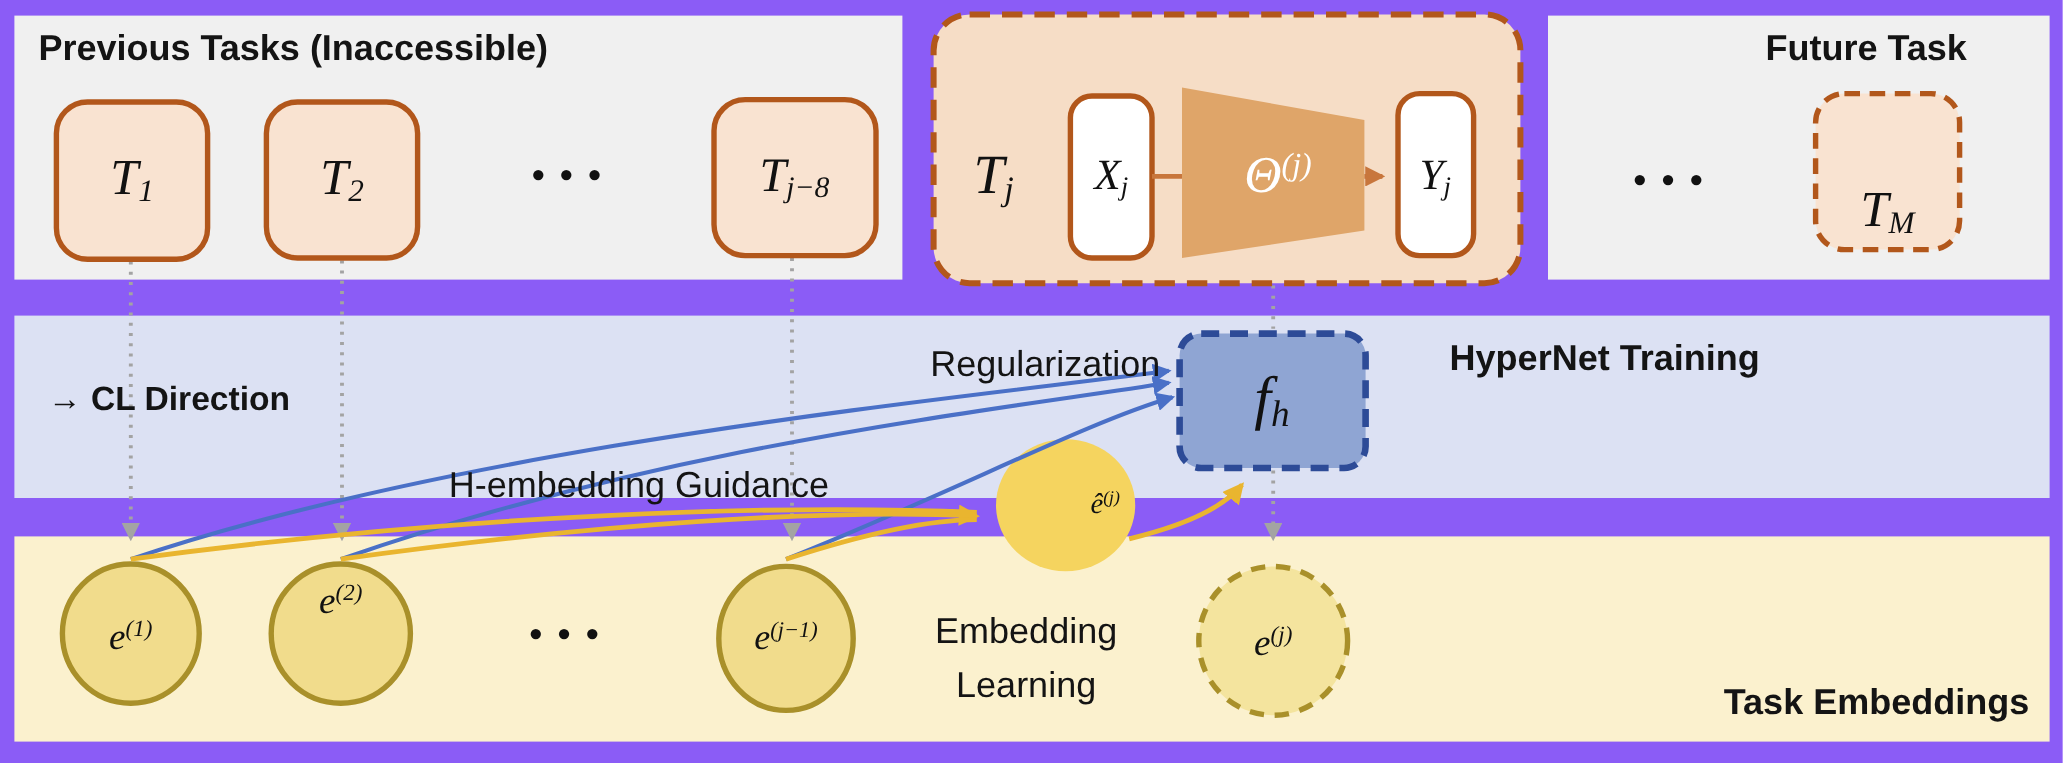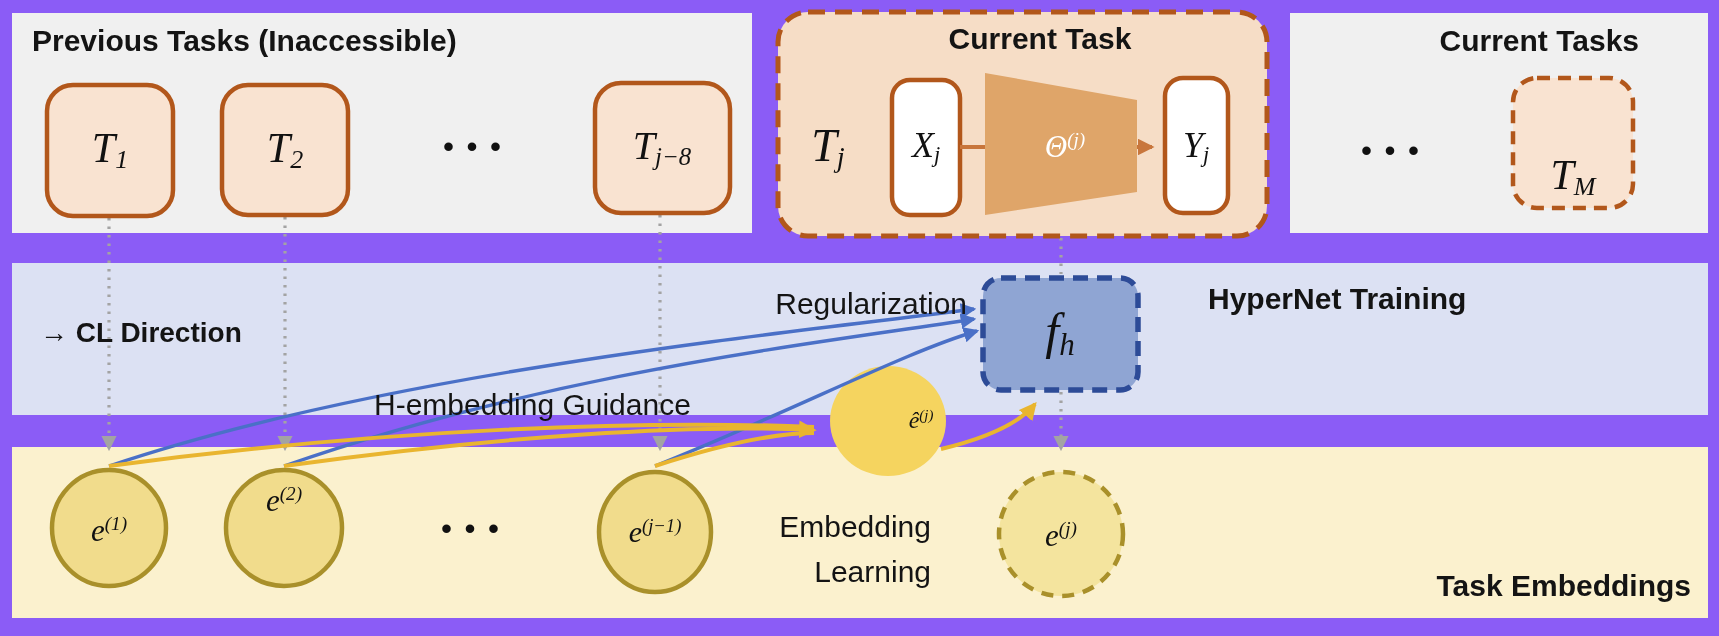--- a/index.html
+++ b/index.html
@@ -87,27 +87,26 @@
 
     <g stroke="#e9b52f" stroke-width="4" fill="none">
       <path d="M109,466 C390,428 650,420 814,427"></path>
       <path d="M284,466 C500,436 690,424 814,430" marker-end="url(#mYellow)"></path>
       <path d="M655,466 C735,440 785,433 814,433"></path>
       <path d="M941,449 C995,436 1022,420 1035,404" marker-end="url(#mYellow)"></path>
     </g>
   </svg>
 
   <div class="lbl bold" style="left:32px;top:24px;">Previous Tasks (Inaccessible)</div>
-  <div class="lbl bold ctrx" style="left:1040px;top:22px;">Current Task</div>
-  <div class="lbl bold" style="right:80px;top:24px;">Current Tasks</div>
+  <div class="lbl bold" style="right:80px;top:24px;">Future Task</div>
   <div class="lbl bold" style="left:40px;top:317px;font-size:28px;">→ CL Direction</div>
   <div class="lbl bold" style="left:1208px;top:282px;">HyperNet Training</div>
   <div class="lbl" style="left:374px;top:388px;">H-embedding Guidance</div>
   <div class="lbl" style="right:752px;top:287px;">Regularization</div>
-  <div class="lbl prelines" style="right:788px;top:504px;">Embedding
+  <div class="lbl prelines" style="right:788px;top:504px;text-align:center;">Embedding
 Learning</div>
   <div class="lbl bold" style="right:28px;top:569px;">Task Embeddings</div>
 
   <div class="dots" style="left:472px;top:147px;">•••</div>
   <div class="dots" style="left:1390px;top:151px;">•••</div>
   <div class="dots" style="left:470px;top:529px;">•••</div>
 
   <div class="math" style="left:110px;top:150px;font-size:42px;">
     <span>T</span><span class="sb">1</span>
   </div>
@@ -116,21 +115,21 @@
   </div>
   <div class="math" style="left:662px;top:148px;font-size:40px;">
     <span>T</span><span class="sb">j−8</span>
   </div>
   <div class="math" style="left:828px;top:148px;font-size:46px;">
     <span>T</span><span class="sb">j</span>
   </div>
   <div class="math" style="left:926px;top:147px;font-size:36px;">
     <span>X</span><span class="sb">j</span>
   </div>
-  <div class="math white" style="left:1065px;top:146px;font-size:31px;">
+  <div class="math white" style="left:1065px;top:146px;font-size:43px;">
     <span>Θ</span><span class="sp">(j)</span>
   </div>
   <div class="math" style="left:1196px;top:147px;font-size:36px;">
     <span>Y</span><span class="sb">j</span>
   </div>
   <div class="math" style="left:1573px;top:143px;font-size:42px;margin-top:34px;">
     <span>T</span><span class="sb">M</span>
   </div>
   <div class="math" style="left:1060px;top:333px;font-size:50px;">
     <span>f</span><span class="sb">h</span>

